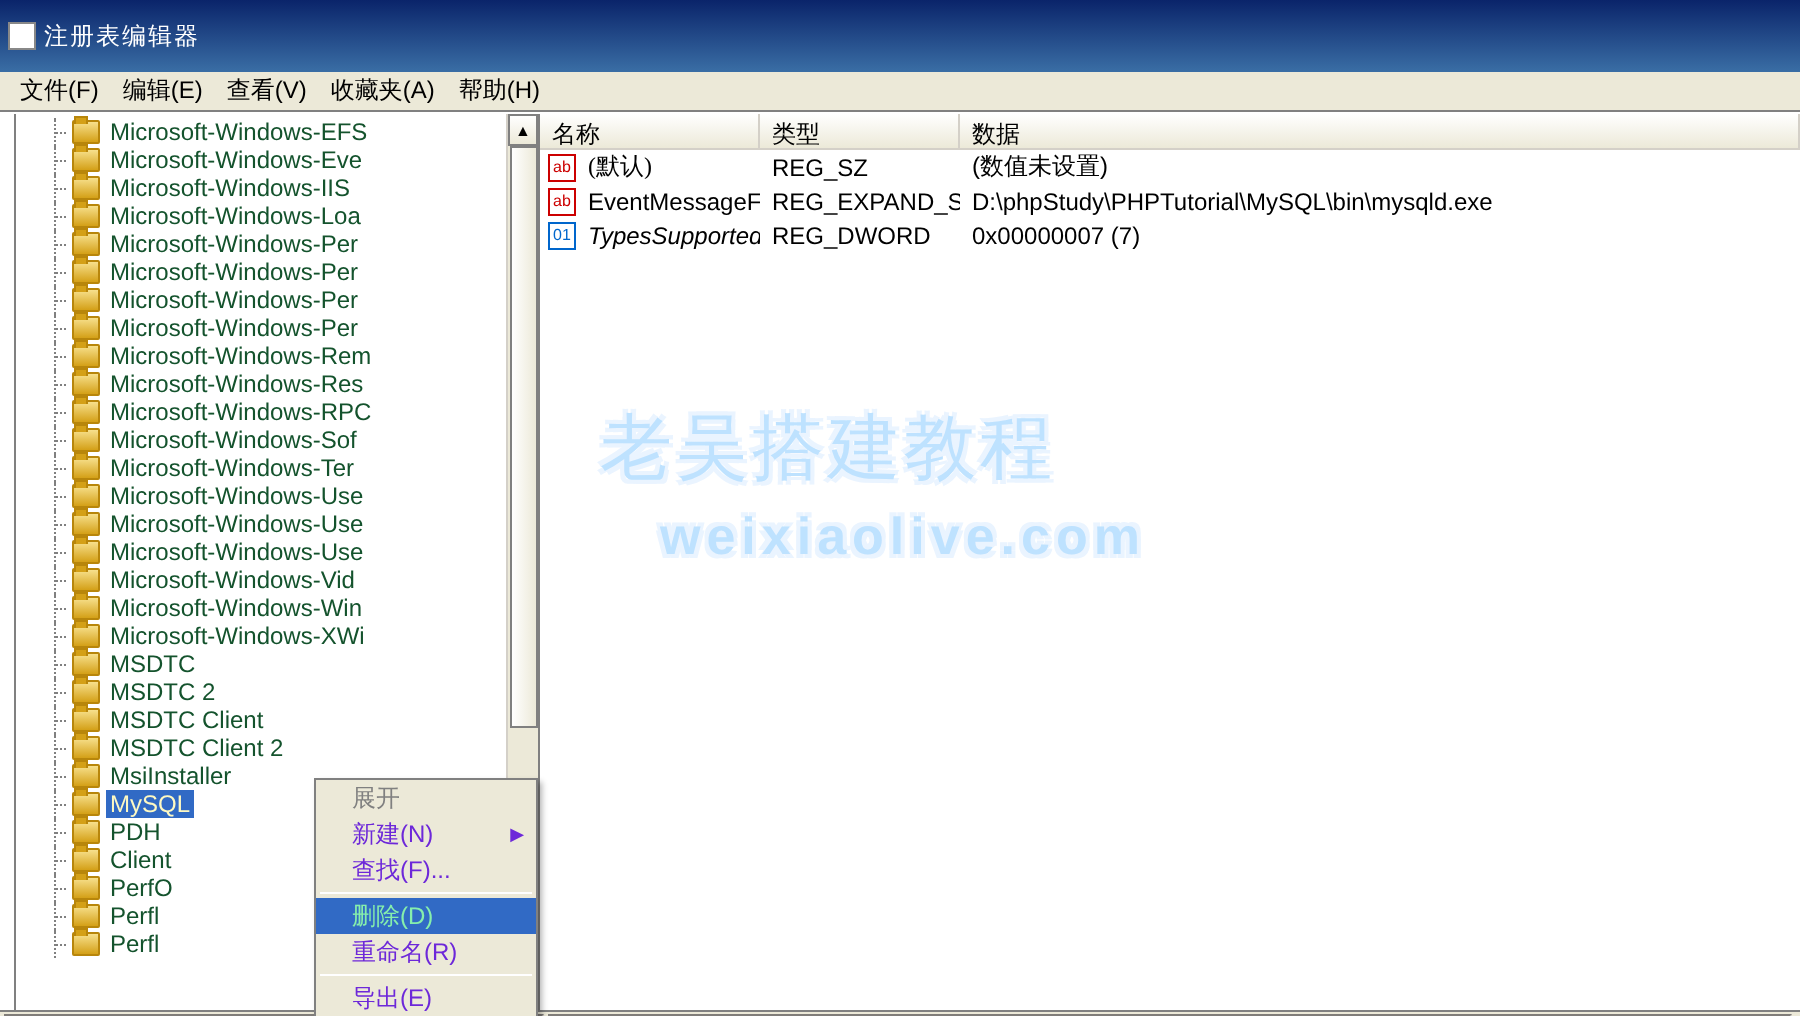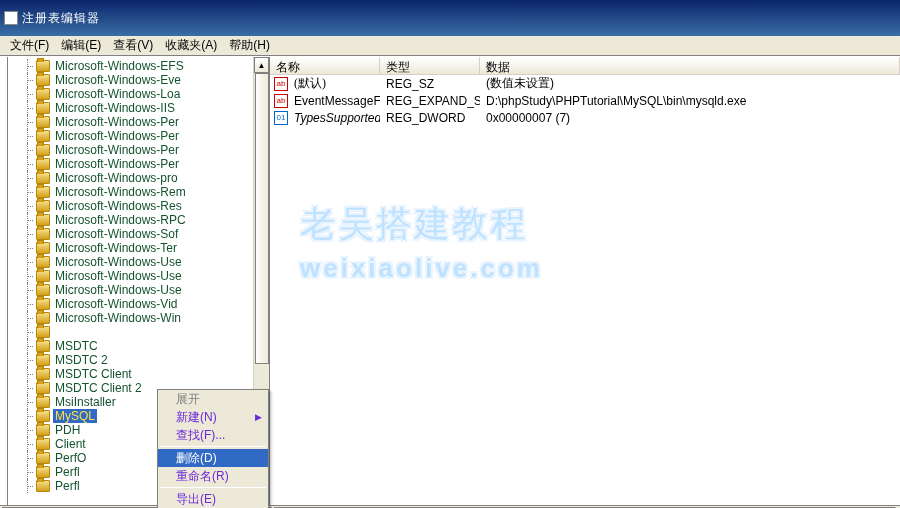--- a/index.html
+++ b/index.html
@@ -13,43 +13,43 @@
 .left-pane{width:8px;background:#fff;border-right:1px solid #808080}
 .tree-pane{width:262px;background:#fff;overflow:hidden;position:relative;border-right:1px solid #808080}
 .tree{padding:2px 0}
 .tree-item{display:flex;align-items:center;height:14px;line-height:14px;cursor:default;white-space:nowrap;padding-left:15px}
 .tree-item .tee{display:inline-block;width:10px;height:14px;position:relative;flex-shrink:0}
 .tree-item .tee::before{content:"";position:absolute;left:4px;top:0;bottom:0;border-left:1px dotted #808080}
 .tree-item .tee::after{content:"";position:absolute;left:4px;top:7px;width:6px;border-top:1px dotted #808080}
 .folder-icon{width:14px;height:12px;background:linear-gradient(#f7e08c,#d4a017);border:1px solid #b8860b;border-radius:1px;margin:0 3px;flex-shrink:0;position:relative}
 .folder-icon::before{content:"";position:absolute;top:-3px;left:0;width:5px;height:3px;background:#d4a017;border:1px solid #b8860b;border-bottom:none}
 .tree-label{color:#14532d;padding:0 2px}
-.tree-label.selected{background:#316ac5;color:#fde047}
+.tree-label.selected{background:#316ac5;color:#fef9c3}
 .tree-scroll{position:absolute;right:0;top:0;bottom:0;width:16px;background:#ece9d8;border-left:1px solid #d4d0c8;display:flex;flex-direction:column}
 .scroll-btn{height:16px;background:linear-gradient(#fff,#ece9d8);border:1px solid #808080;display:flex;align-items:center;justify-content:center;font-size:8px}
 .scroll-track{flex:1;background:#ece9d8}
 .scroll-thumb{background:linear-gradient(90deg,#fff,#ece9d8);border:1px solid #808080;height:70%;width:14px;margin:0 auto}
 .list-pane{flex:1;background:#fff;position:relative}
 .list-header{display:flex;height:18px;background:linear-gradient(#fff,#ece9d8);border-bottom:1px solid #d4d0c8}
 .list-header .col{border-right:1px solid #d4d0c8;padding:2px 6px;cursor:default}
 .list-row{display:flex;height:17px;align-items:center}
 .list-row .cell{padding:0 6px;white-space:nowrap;overflow:hidden}
 .val-icon{width:14px;height:14px;margin-left:4px;border:1px solid #c00;background:#fff;display:flex;align-items:center;justify-content:center;font-size:8px;color:#c00;flex-shrink:0}
 .val-icon.bin{border-color:#06c;color:#06c}
 .context-menu{position:absolute;left:157px;top:389px;width:112px;background:#ece9d8;border:1px solid #808080;box-shadow:2px 2px 3px rgba(0,0,0,.3);z-index:10}
 .context-menu .mi{height:18px;display:flex;align-items:center;padding:0 20px 0 18px;cursor:default;position:relative;color:#6d28d9}
 .context-menu .mi.disabled{color:#808080}
-.context-menu .mi.hover{background:#316ac5;color:#ffffff}
+.context-menu .mi.hover{background:#316ac5;color:#86efac}
 .context-menu .sep{height:1px;margin:2px 2px;background:#808080;border-bottom:1px solid #fff}
 .context-menu .arrow{position:absolute;right:6px;font-size:9px}
 .statusbar{height:20px;background:#ece9d8;border-top:1px solid #808080;display:flex;align-items:center;padding:0 2px}
 .statusbar .panel{border:1px inset #d4d0c8;padding:1px 4px;height:17px;display:flex;align-items:center;margin-right:2px;overflow:hidden;white-space:nowrap}
 .watermark{position:absolute;left:300px;top:200px;z-index:5;pointer-events:none;opacity:.9}
 .wm1{font-size:36px;font-weight:normal;color:#b7dfff;text-shadow:2px 2px 0 #e8f3ff,-2px -2px 0 #e8f3ff,2px -2px 0 #e8f3ff,-2px 2px 0 #e8f3ff;letter-spacing:2px}
-.wm2{font-size:26px;font-weight:bold;color:#b7dfff;text-shadow:2px 2px 0 #e8f3ff,-2px -2px 0 #e8f3ff,2px -2px 0 #e8f3ff,-2px 2px 0 #e8f3ff;letter-spacing:3px;margin-top:4px;}
+.wm2{font-size:26px;font-weight:bold;color:#b7dfff;text-shadow:2px 2px 0 #e8f3ff,-2px -2px 0 #e8f3ff,2px -2px 0 #e8f3ff,-2px 2px 0 #e8f3ff;letter-spacing:3px;margin-top:4px;margin-left:30px}
 .c0{width:110px}.c1{width:100px}.c2{flex:1}
 </style>
 </head>
 <body>
 
 <div class="titlebar">
   <div class="sysicon"></div>
   <div class="title">注册表编辑器</div>
 </div>
 
@@ -72,51 +72,46 @@
           <span class="tree-label">Microsoft-Windows-EFS</span>
         </div>
         <div class="tree-item">
           <span class="tee"></span>
           <span class="folder-icon"></span>
           <span class="tree-label">Microsoft-Windows-Eve</span>
         </div>
         <div class="tree-item">
           <span class="tee"></span>
           <span class="folder-icon"></span>
+          <span class="tree-label">Microsoft-Windows-IIS</span>
+        </div>
+        <div class="tree-item">
+          <span class="tee"></span>
+          <span class="folder-icon"></span>
           <span class="tree-label">Microsoft-Windows-Loa</span>
         </div>
         <div class="tree-item">
           <span class="tee"></span>
           <span class="folder-icon"></span>
-          <span class="tree-label">Microsoft-Windows-IIS</span>
-        </div>
-        <div class="tree-item">
-          <span class="tee"></span>
-          <span class="folder-icon"></span>
-          <span class="tree-label">Microsoft-Windows-Per</span>
-        </div>
-        <div class="tree-item">
-          <span class="tee"></span>
-          <span class="folder-icon"></span>
-          <span class="tree-label">Microsoft-Windows-Per</span>
-        </div>
-        <div class="tree-item">
-          <span class="tee"></span>
-          <span class="folder-icon"></span>
-          <span class="tree-label">Microsoft-Windows-Per</span>
-        </div>
-        <div class="tree-item">
-          <span class="tee"></span>
-          <span class="folder-icon"></span>
-          <span class="tree-label">Microsoft-Windows-Per</span>
-        </div>
-        <div class="tree-item">
-          <span class="tee"></span>
-          <span class="folder-icon"></span>
-          <span class="tree-label">Microsoft-Windows-pro</span>
+          <span class="tree-label">Microsoft-Windows-Per</span>
+        </div>
+        <div class="tree-item">
+          <span class="tee"></span>
+          <span class="folder-icon"></span>
+          <span class="tree-label">Microsoft-Windows-Per</span>
+        </div>
+        <div class="tree-item">
+          <span class="tee"></span>
+          <span class="folder-icon"></span>
+          <span class="tree-label">Microsoft-Windows-Per</span>
+        </div>
+        <div class="tree-item">
+          <span class="tee"></span>
+          <span class="folder-icon"></span>
+          <span class="tree-label">Microsoft-Windows-Per</span>
         </div>
         <div class="tree-item">
           <span class="tee"></span>
           <span class="folder-icon"></span>
           <span class="tree-label">Microsoft-Windows-Rem</span>
         </div>
         <div class="tree-item">
           <span class="tee"></span>
           <span class="folder-icon"></span>
           <span class="tree-label">Microsoft-Windows-Res</span>
@@ -157,20 +152,21 @@
           <span class="tree-label">Microsoft-Windows-Vid</span>
         </div>
         <div class="tree-item">
           <span class="tee"></span>
           <span class="folder-icon"></span>
           <span class="tree-label">Microsoft-Windows-Win</span>
         </div>
         <div class="tree-item">
           <span class="tee"></span>
           <span class="folder-icon"></span>
+          <span class="tree-label">Microsoft-Windows-XWi</span>
         </div>
         <div class="tree-item">
           <span class="tee"></span>
           <span class="folder-icon"></span>
           <span class="tree-label">MSDTC</span>
         </div>
         <div class="tree-item">
           <span class="tee"></span>
           <span class="folder-icon"></span>
           <span class="tree-label">MSDTC 2</span>

